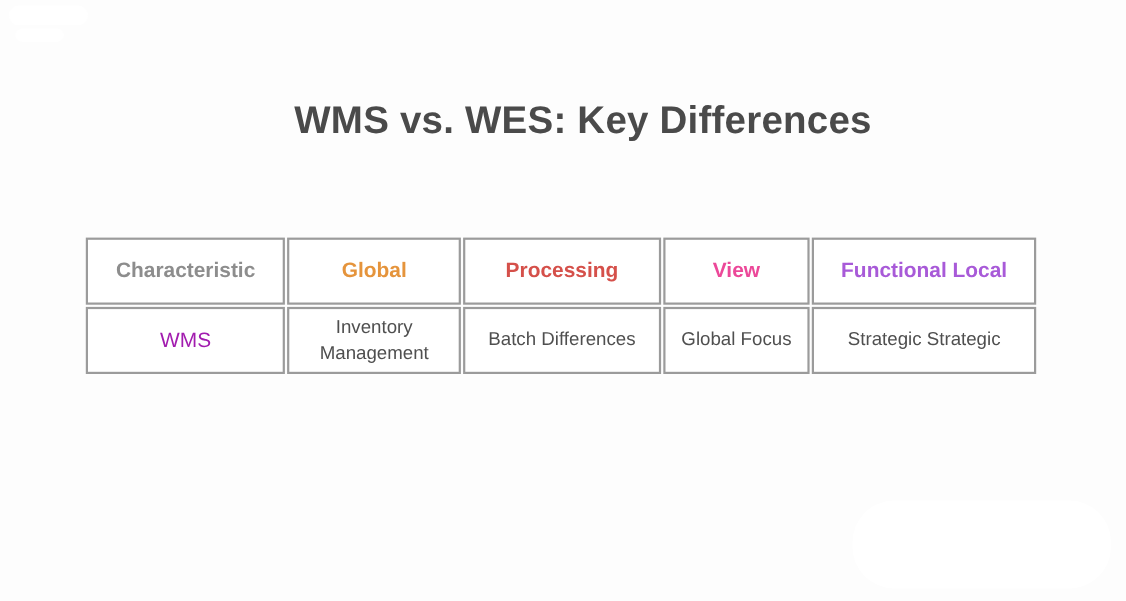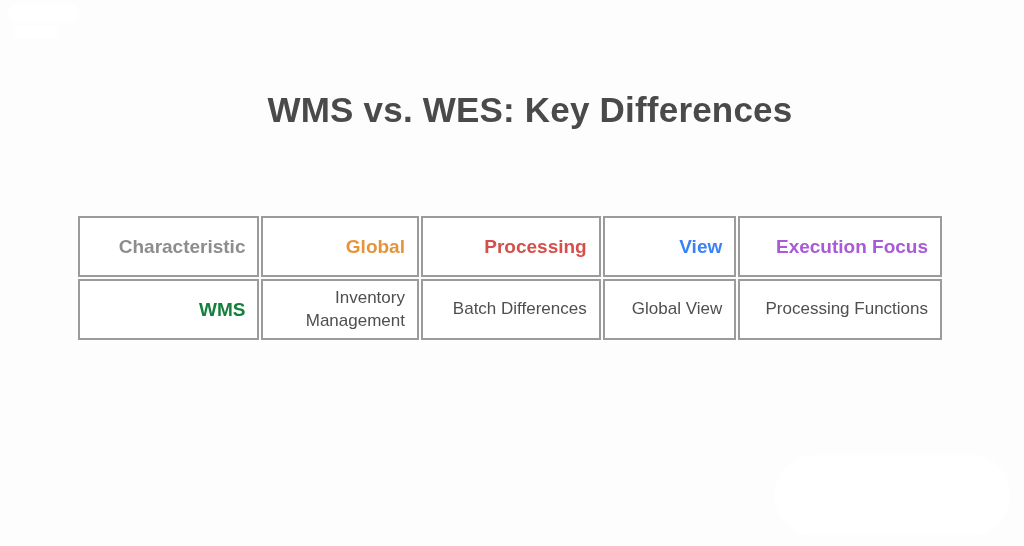--- a/index.html
+++ b/index.html
@@ -45,33 +45,33 @@
   col.c1 { width: 18.4%; }
   col.c2 { width: 21.0%; }
   col.c3 { width: 15.6%; }
   col.c4 { width: 23.8%; }
 
   table.compare th,
   table.compare td {
     border: 2px solid #9b9b9b;
     background: #ffffff;
     height: 61px;
-    text-align: right;
+    text-align: center;
     vertical-align: middle;
     padding: 4px 12px;
     line-height: 1.35;
   }
   th.col-head {
     font-size: 19px;
     font-weight: bold;
   }
   th.row-head {
     font-size: 19px;
-    font-weight: bold;
-    color: #15803d;
+    font-weight: normal;
+    color: #a21caf;
   }
   td.cell {
     font-size: 17px;
     font-weight: normal;
     color: #4f4f4f;
     white-space: pre-line;
   }
 </style>
 </head>
 <body>
@@ -88,25 +88,25 @@
       <col class="c1">
       <col class="c2">
       <col class="c3">
       <col class="c4">
   </colgroup>
   <tbody>
     <tr>
       <th class="col-head" style="color: rgb(141, 141, 141);">Characteristic</th>
       <th class="col-head" style="color: rgb(229, 148, 60);">Global</th>
       <th class="col-head" style="color: rgb(213, 80, 74);">Processing</th>
-      <th class="col-head" style="color: #3b82f6;">View</th>
-      <th class="col-head" style="color: rgb(168, 90, 216);">Execution Focus</th>
+      <th class="col-head" style="color: #ec4899;">View</th>
+      <th class="col-head" style="color: rgb(168, 90, 216);">Functional Local</th>
     </tr>
     <tr>
       <th class="row-head">WMS</th>
       <td class="cell">Inventory
 Management</td>
       <td class="cell">Batch Differences</td>
-      <td class="cell">Global View</td>
-      <td class="cell">Processing Functions</td>
+      <td class="cell">Global Focus</td>
+      <td class="cell">Strategic Strategic</td>
     </tr>
   </tbody>
 </table>
 
 </body></html>

